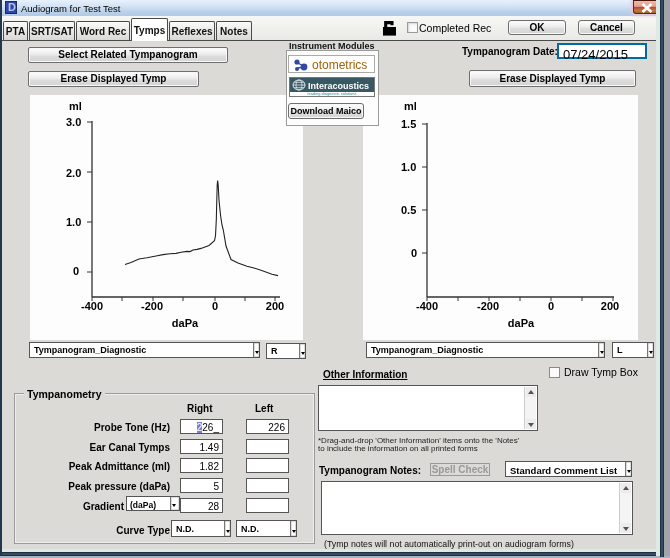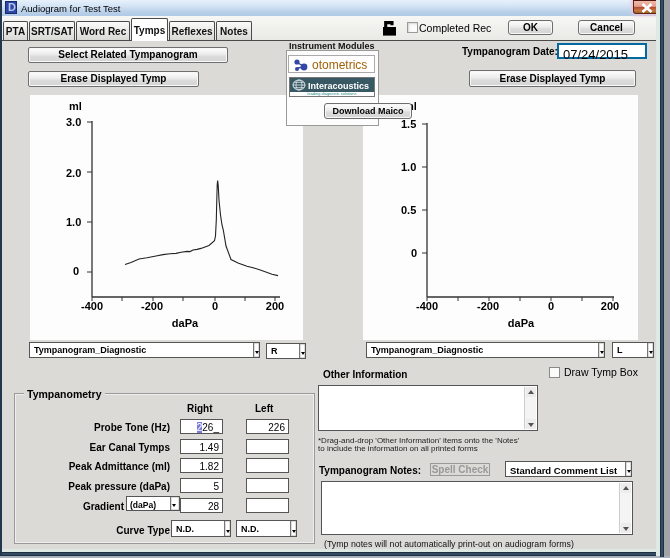--- a/index.html
+++ b/index.html
@@ -32,54 +32,54 @@
   font-size:10px; font-weight:bold; color:#111; text-align:center; padding-top:4px; z-index:9; }
 .tab.active { background:#fff; top:18px; height:23px; padding-top:6px; z-index:11; }
 #tabline { position:absolute; left:0px; top:40px; width:660px; height:1px; background:#4a4a4a; z-index:10; }
 
 #lock { position:absolute; left:381px; top:18px; z-index:9; }
 #cbCompleted { position:absolute; z-index:9; left:407px; top:22px; width:11px; height:11px; background:#fbfbfb; border:1px solid #9a9a9a; box-shadow:inset 1px 1px 2px #d5d5d5; }
 #lblCompleted { position:absolute; z-index:9; left:419px; top:22px; font-size:10.5px; color:#000; }
 .winbtn { position:absolute; background:linear-gradient(180deg,#fefefe,#ececec 45%,#dcdcdc 60%,#d4d4d4);
   border:1px solid #6e6e6e; border-radius:2px; font-size:10px; font-weight:bold; color:#000; text-align:center;
   box-shadow:inset 0 0 0 1px #f8f8f8; }
-#btnOK { z-index:9; left:508px; top:20px; width:45px; height:15px; line-height:13px; border-radius:3px;}
+#btnOK { z-index:9; left:508px; top:20px; width:58px; height:15px; line-height:13px; border-radius:3px;}
 #btnCancel { z-index:9; left:578px; top:20px; width:57px; height:15px; line-height:13px; border-radius:3px;}
 
 #btnSelRel { left:28px; top:47px; width:200px; height:16px; line-height:14px;}
 #btnEraseL { left:28px; top:71px; width:171px; height:16px; line-height:14px;}
 #btnEraseR { left:469px; top:70px; width:167px; height:17px; line-height:15px;}
 
 #imBox { position:absolute; left:286px; top:50px; width:93px; height:76px; background:#fdfdfd; border:1px solid #9a9a9a; z-index:5; }
 #imLbl { position:absolute; left:289px; top:41px; font-size:9px; font-weight:bold; color:#111; z-index:5; }
 #otoBtn { position:absolute; left:288px; top:55px; width:87px; height:18px; background:#fff; border:1px solid #aaa; z-index:6; }
 #otoTxt { position:absolute; left:23px; top:2px; font-size:12px; color:#a16207; }
 #iaBtn { position:absolute; left:289px; top:77px; width:86px; height:15px; background:#385863; border:1px solid #777; border-bottom:none; z-index:6;}
 #iaTxt { position:absolute; left:18px; top:3px; font-size:9px; font-weight:bold; color:#fff; white-space:nowrap;}
 #iaSub { position:absolute; left:289px; top:92px; width:86px; height:5px; z-index:6; background:#fff; font-size:4px; color:#2d8a8a; text-align:center; border:1px solid #777; border-top:none; line-height:4px;}
-#btnMaico { left:288px; top:103px; width:88px; height:16px; border-radius:3px; line-height:14px; white-space:nowrap; font-size:9px; z-index:6;margin-left:36px;}
+#btnMaico { left:288px; top:103px; width:76px; height:16px; border-radius:3px; line-height:14px; white-space:nowrap; font-size:9px; z-index:6;}
 
 #lblDate { position:absolute; left:462px; top:46px; font-size:10px; font-weight:bold; color:#000; }
 #inpDate { position:absolute; left:557px; top:43px; width:90px; height:16px; background:#fff; border:2px solid #0369a1; font-size:13px; color:#000; padding:2px 0 0 4px; }
 
 #chartL { position:absolute; left:30px; top:95px; width:273px; height:245px; background:#fdfdfd; }
 #chartR { position:absolute; left:363px; top:95px; width:275px; height:245px; background:#fdfdfd; }
 
 .combo { position:absolute; background:#fff; border:1px solid #555; font-size:9px; font-weight:bold; color:#000; white-space:nowrap; }
 .combo .arr { position:absolute; right:0px; top:0px; bottom:0px; width:6px; border-left:1px solid #777; background:#fff; box-shadow:inset 0 0 0 0.5px #bbb; }
 .combo .arr:after { content:""; position:absolute; left:0.5px; bottom:1.5px; border:2px solid transparent; border-top:3.5px solid #000; }
 #comboTL { left:29px; top:342px; width:231px; height:16px; padding:2px 0 0 4px; }
 #comboR  { left:266px; top:343px; width:40px; height:16px; padding:2px 0 0 4px; }
 #comboTR { left:366px; top:342px; width:239px; height:16px; padding:2px 0 0 4px; }
 #comboL  { left:612px; top:342px; width:42px; height:16px; padding:2px 0 0 4px; }
 
 #cbDraw { position:absolute; left:549px; top:367px; width:11px; height:11px; background:#fbfbfb; border:1px solid #8a8a8a; }
 #lblDraw { position:absolute; left:564px; top:366px; font-size:10.5px; color:#000; }
 
-#lblOther { position:absolute; left:323px; top:369px; font-size:10px; font-weight:bold; color:#000; }
+#lblOther { position:absolute; left:323px; top:369px; font-size:10px; font-weight:bold; color:#000;text-decoration:underline; }
 #taOther { position:absolute; left:318px; top:385px; width:220px; height:46px; background:#fff; border:1px solid #555; }
 #dragTxt { position:absolute; left:318px; top:437px; font-size:8px; color:#222; line-height:7.5px; }
 #lblNotes { position:absolute; left:319px; top:465px; font-size:10px; font-weight:bold; color:#000; white-space:nowrap;}
 #btnSpell { position:absolute; left:430px; top:463px; width:60px; height:13px; border:1px solid #999; background:#dbdad7; font-size:10px; font-weight:bold; color:#999; text-align:center; line-height:11px;}
 #comboStd { left:505px; top:461px; width:127px; height:16px; padding:3px 0 0 4px; font-size:9.5px; }
 #taNotes { position:absolute; left:321px; top:481px; width:312px; height:54px; background:#fff; border:1px solid #555; }
 #tympNote { position:absolute; left:324px; top:539px; font-size:8.8px; color:#111;text-align:center; }
 
 .sb { position:absolute; right:1px; top:1px; bottom:1px; width:12px; background:#f4f4f4; border-left:1px solid #ccc; }
 .sb .up, .sb .dn { position:absolute; left:1px; width:10px; height:10px; background:#ececec; }

